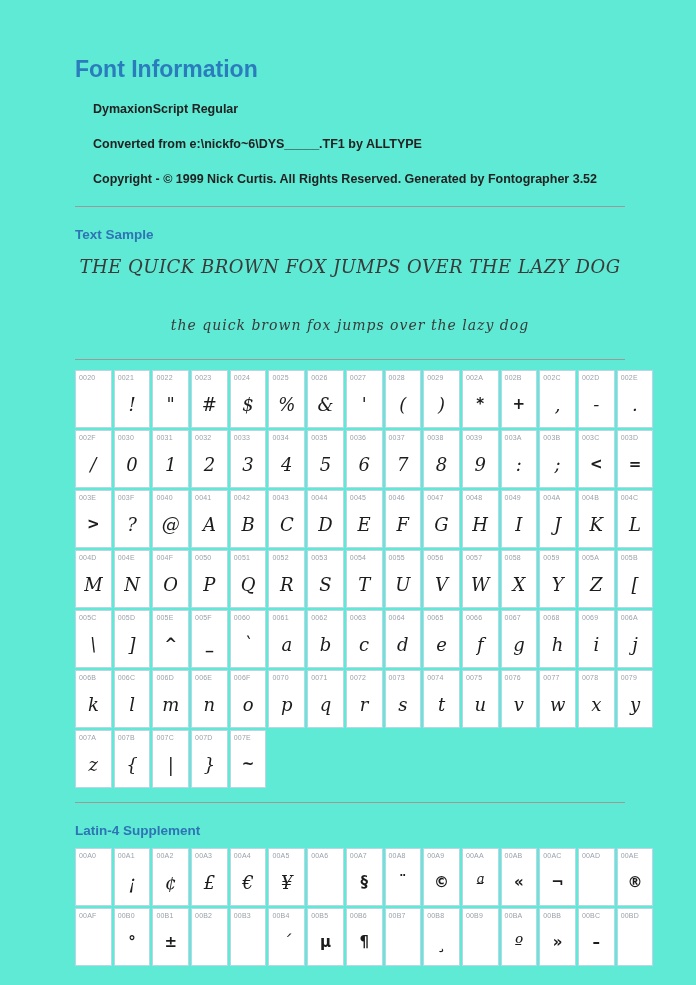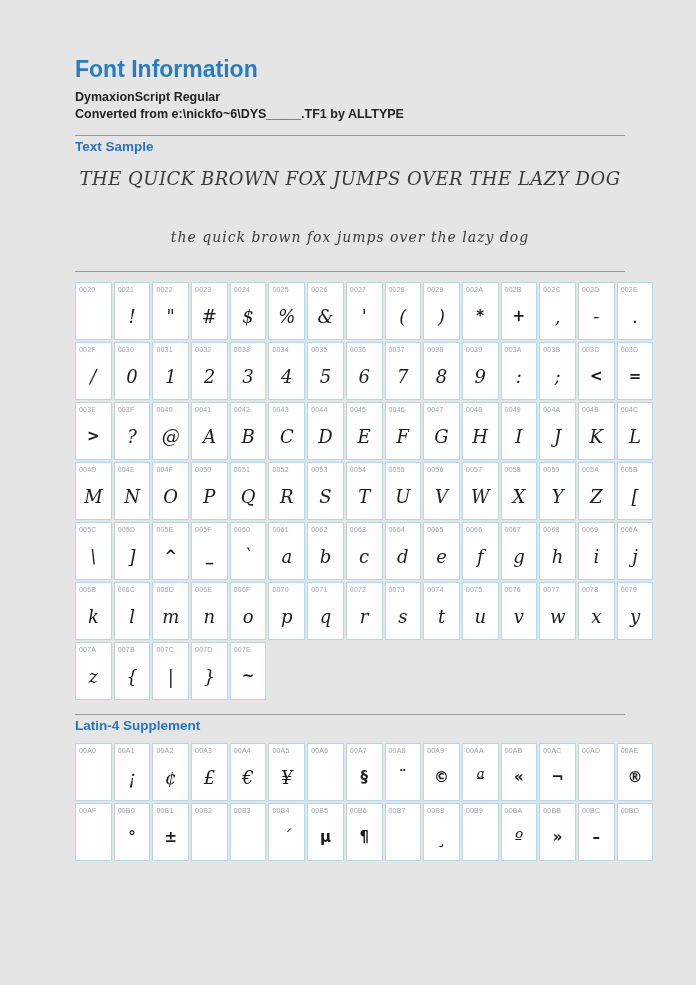--- a/index.html
+++ b/index.html
@@ -4,54 +4,54 @@
 <style>
   html, body {
     margin: 0;
     padding: 0;
     background: #ffffff;
     font-family: "Liberation Sans", sans-serif;
   }
   .page {
     width: 696px;
     height: 985px;
-    background: #e5e5e5;
+    background: #5eead4;
     position: relative;
     overflow: hidden;
   }
   .content {
     width: 550px;
     margin: 0 0 0 75px;
     padding-top: 56px;
   }
   .page-title {
     color: #2b7cbd;
     font-size: 23px;
     font-weight: bold;
     margin: 0 0 6px 0;
     letter-spacing: 0px;
   }
   .info-line {
     color: #222222;
     font-size: 12.5px;
     font-weight: bold;
     line-height: 17px;
-    margin: 0;
+    margin: 18px;
   }
   .section-rule {
     border: none;
     border-top: 1px solid #9a9a9a;
     margin: 0;
   }
   .rule-1 { margin-top: 12px; }
   .section-heading {
     color: #2e74b5;
     font-size: 13.5px;
     font-weight: bold;
-    margin: 3px 0 0 0;
+    margin: 20px 0 0 0;
   }
   .sample-upper {
     font-family: "DejaVu Serif", serif;
     font-style: italic;
     font-size: 18px;
     color: #3a3a3a;
     text-align: center;
     margin-top: 14px;
     letter-spacing: 0.5px;
     white-space: nowrap;
@@ -117,20 +117,21 @@
 </head>
 <body>
 
 <div class="page">
   <div class="content">
 
     <h1 class="page-title">Font Information</h1>
 
     <p class="info-line">DymaxionScript Regular</p>
     <p class="info-line">Converted from e:\nickfo~6\DYS_____.TF1 by ALLTYPE</p>
+    <p class="info-line">Copyright - © 1999 Nick Curtis. All Rights Reserved. Generated by Fontographer 3.52</p>
 
     <hr class="section-rule rule-1">
 
     <h2 class="section-heading">Text Sample</h2>
 
     <div class="sample-upper">THE QUICK BROWN FOX JUMPS OVER THE LAZY DOG</div>
     <div class="sample-lower">the quick brown fox jumps over the lazy dog</div>
 
     <hr class="section-rule rule-2">
 

